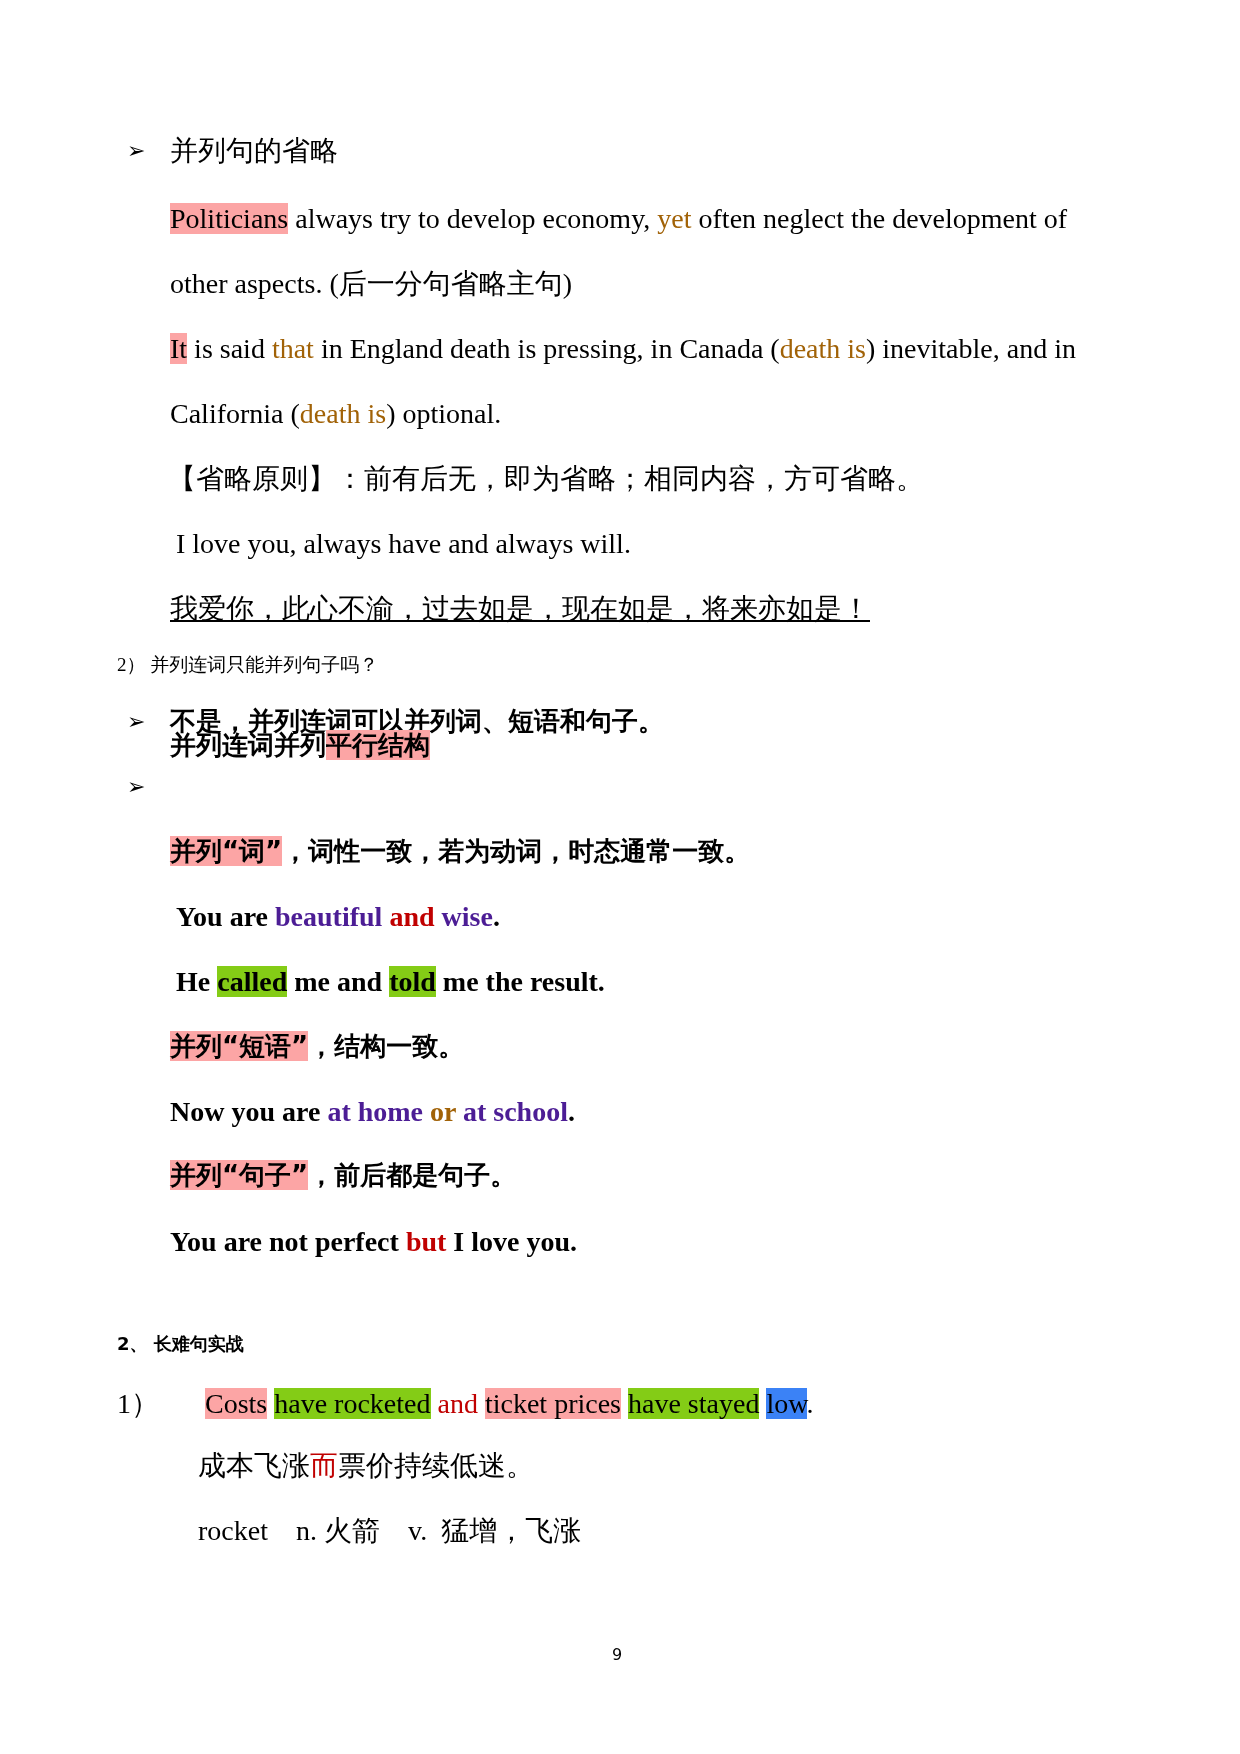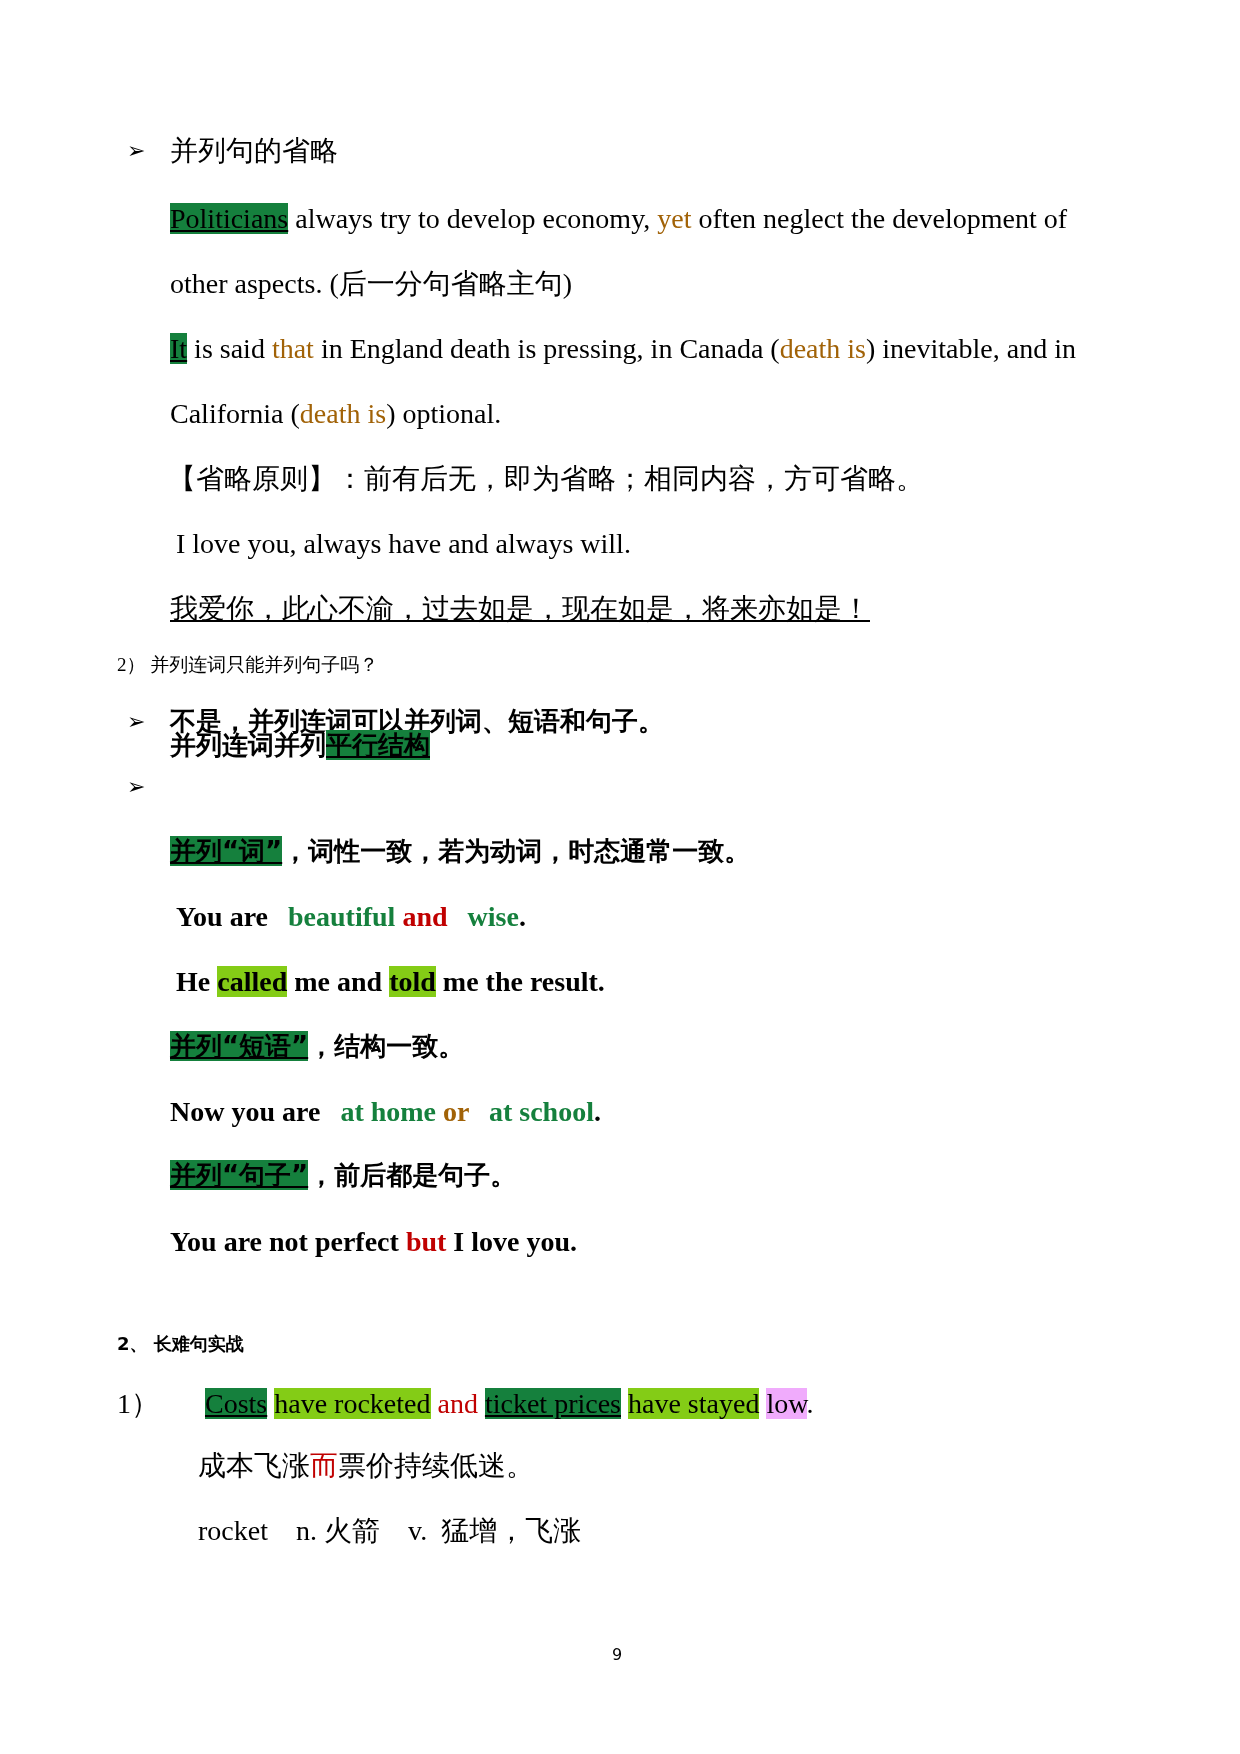--- a/index.html
+++ b/index.html
@@ -4,26 +4,26 @@
   <style>
     html, body { margin: 0; padding: 0; background: #ffffff; }
     body { width: 1240px; height: 1754px; position: relative; overflow: hidden;
       font-family: "Liberation Serif", "DejaVu Serif", serif; color: #000; }
     .line { position: absolute; white-space: nowrap; line-height: 1; }
     .body-text { font-size: 28px; }
     .small { font-size: 19px; }
     .bold { font-weight: bold; }
     .cn-bold { font-family: "DejaVu Sans", "Liberation Sans", sans-serif; font-weight: bold; font-size: 26px; }
     .arrow { position: absolute; font-size: 22px; font-family: "DejaVu Sans", sans-serif; line-height: 1; }
-    .hl-yellow { background: #15803d; text-decoration: underline; }
+    .hl-yellow { background: #fca5a5; }
     .hl-green { background: #84cc16; }
-    .hl-cyan { background: #f0abfc; }
+    .hl-cyan { background: #3b82f6; }
     .red { color: #a16207; }
     .darkred { color: #c00000; }
-    .purple { color: #15803d; margin-left: 13px; }
+    .purple { color: #4c1d95; }
     .page-num { position: absolute; left: 612px; top: 1645px; font-size: 16px;
       font-family: "DejaVu Sans", sans-serif; }
   </style>
 </head>
 <body>
 
 <span class="arrow" style="left:127px; top:140px;">➢</span>
 <div class="line body-text" style="left:170px; top:137px;">并列句的省略</div>
 
 <div class="line body-text" style="left:170px; top:205px;">

